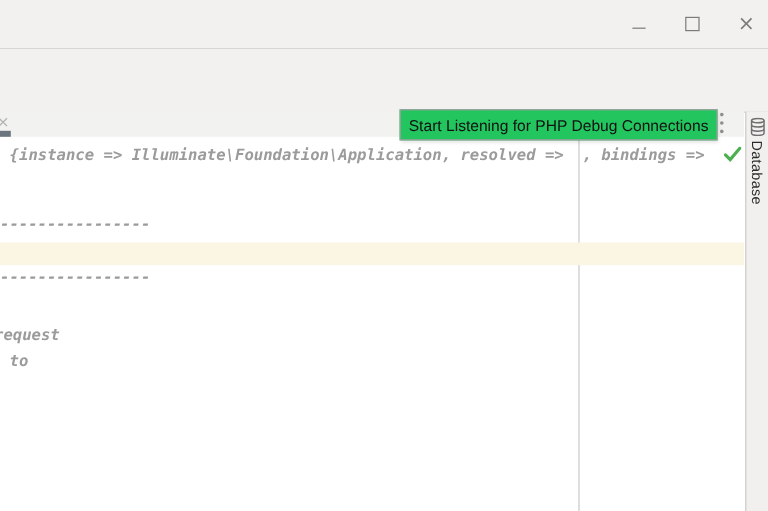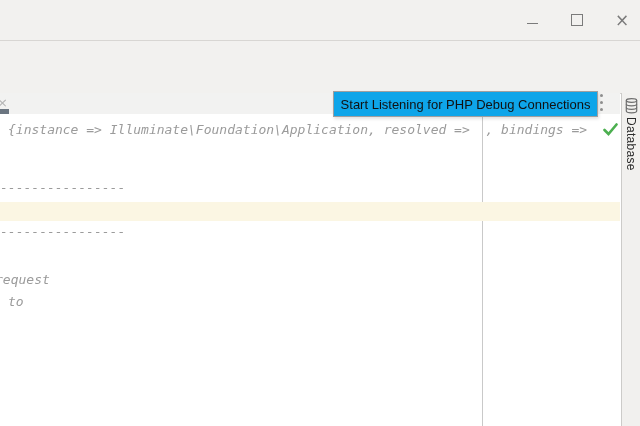--- a/index.html
+++ b/index.html
@@ -32,32 +32,32 @@
   .pressed{background:#dbdad8;border:1px solid #b3b1ae;border-radius:4px;}
 
   
   .editor{left:0;top:93px;width:620px;height:333px;background:#ffffff;}
   .tabstrip{position:absolute;left:0;top:0;width:620px;height:21px;background:#f2f2f1;}
   .tab-underline{position:absolute;left:0;top:16px;width:9px;height:5px;background:#6b7580;}
   .tab-close{position:absolute;left:-3px;top:2px;color:#b4b4b4;font-size:13px;font-family:"DejaVu Sans",sans-serif;}
   .guide-line{position:absolute;left:482px;top:21px;width:1px;height:312px;background:#c9c9c9;}
   .hl-row{position:absolute;left:0;top:109px;width:620px;height:19px;background:#fbf6e3;}
   .con-line{position:absolute;white-space:pre;font-family:"DejaVu Sans Mono",monospace;
-            font-style:italic;font-size:13px;color:#9b9b9b;line-height:18px;}
+            font-style:italic;font-size:13px;color:#9b9b9b;line-height:18px;font-weight:bold;}
   .check-ok{position:absolute;left:603px;top:29px;}
   .dots-widget{position:absolute;left:600px;top:1px;display:flex;flex-direction:column;gap:4px;}
   .dots-widget i{width:3px;height:3px;border-radius:50%;background:#8f8f8f;}
 
   
   .right-bar{left:621px;top:93px;width:19px;height:333px;background:#f1f0ee;border-left:1px solid #cccbc9;}
   .db-stack{position:absolute;left:3px;top:5px;}
   .db-label{position:absolute;left:2px;top:24px;writing-mode:vertical-rl;font-size:12px;color:#2b2b2b;letter-spacing:.3px;}
 
   
-  .tooltip{left:333px;top:91px;width:265px;height:26px;background:#0ea5e9;border:1px solid #9f9f9f;
+  .tooltip{left:333px;top:91px;width:265px;height:26px;background:#22c55e;border:1px solid #9f9f9f;
            box-sizing:border-box;display:flex;align-items:center;justify-content:center;
            font-size:13px;color:#111;z-index:50;box-shadow:1px 2px 3px rgba(0,0,0,.12);white-space:nowrap;}
 </style>
 </head>
 <body>
 
 <div class="abs titlebar">
   <div class="win-controls">
     <div class="win-btn">
         <span class="min-glyph"></span>

